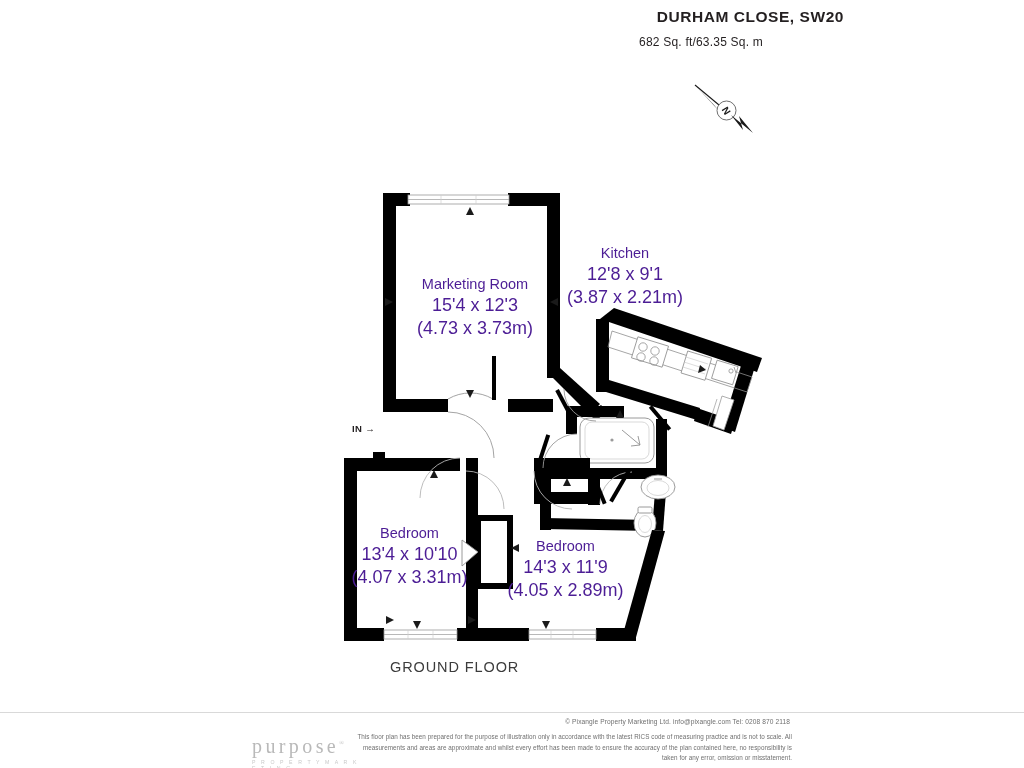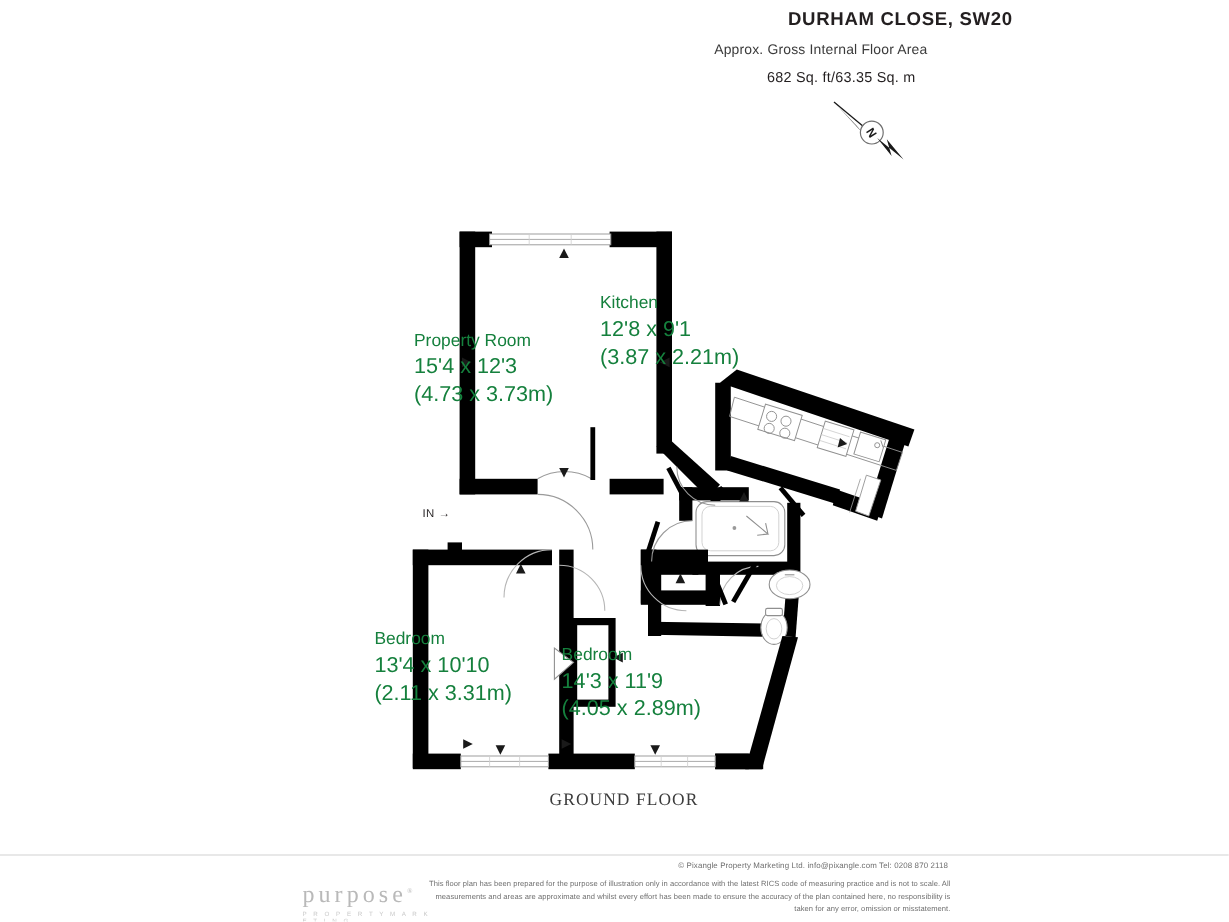--- a/index.html
+++ b/index.html
@@ -66,52 +66,52 @@
     left: 0;
     top: 0;
     width: 1024px;
     height: 768px;
     pointer-events: none;
   }
 
   
   .room-label {
     position: absolute;
+    text-align: center;
     line-height: 1.28;
-    color: #15803d;
+    color: #4c1d95;
     white-space: nowrap;
   }
   .room-label .rname { font-size: 14.5px; }
   .room-label .rdim  { font-size: 18px; }
 
   .lbl-reception { left: 345px; top: 275px; width: 260px; }
   .lbl-kitchen   { left: 500px; top: 244px; width: 250px; }
   .lbl-bed1      { left: 312px; top: 524px; width: 195px; }
   .lbl-bed2      { left: 468px; top: 537px; width: 195px; }
 
   .in-marker {
     position: absolute;
     left: 352px;
     top: 423px;
     font-size: 9.5px;
-    font-weight: normal;
+    font-weight: bold;
     letter-spacing: 0.4px;
     color: #231f20;
   }
 
   .floor-caption {
     position: absolute;
     left: 390px;
     top: 659px;
     width: 260px;
-    text-align: center;
+    text-align: left;
     font-size: 14.5px;
     letter-spacing: 0.9px;
     color: #3c3c3c;
-    font-family: Liberation Serif, serif;
   }
 
   
   .footer {
     position: absolute;
     left: 0;
     top: 712px;
     width: 1024px;
     height: 56px;
   }
@@ -168,21 +168,20 @@
     margin-top: 3px;
   }
 </style>
 </head>
 <body>
 
 <div class="page">
 
   <div class="header">
     <h1 class="title">DURHAM CLOSE, SW20</h1>
-    <div class="subtitle">Approx. Gross Internal Floor Area</div>
     <div class="area">682 Sq. ft/63.35 Sq. m</div>
   </div>
 
   <div class="compass">
     <svg width="72" height="54" viewBox="0 0 72 54">
       <path d="M2,2 L32,27" stroke="#1a1a1a" stroke-width="1.1" fill="none"></path>
       <path d="M2,2 L27,29 L21,22 Z" fill="#1a1a1a"></path>
       <circle cx="33.5" cy="27.5" r="9.5" fill="#ffffff" stroke="#6f6f6f" stroke-width="1"></circle>
       <text x="33.5" y="28" font-family="Liberation Sans, sans-serif" font-size="10" font-weight="bold" fill="#1a1a1a" text-anchor="middle" dominant-baseline="middle" transform="rotate(-122 33.5 27.5)">N</text>
       <path d="M38,32 L60,50 L46,33 L50,47 Z" fill="#1a1a1a"></path>
@@ -380,35 +379,35 @@
       <polygon points="434,470 438,478 430,478"></polygon>
       <polygon points="468,616 476,620 468,624"></polygon>
       <polygon points="519,544 511,548 519,552"></polygon>
       <polygon points="546,629 550,621 542,621"></polygon>
       <polygon points="620,410 624,418 616,418"></polygon>
       <polygon points="567,478 571,486 563,486"></polygon>
     </g>
   </svg>
 
   <div class="room-label lbl-reception">
-    <div class="rname">Property Room</div>
+    <div class="rname">Marketing Room</div>
     <div class="rdim">15'4 x 12'3</div>
     <div class="rdim">(4.73 x 3.73m)</div>
   </div>
 
   <div class="room-label lbl-kitchen">
     <div class="rname">Kitchen</div>
     <div class="rdim">12'8 x 9'1</div>
     <div class="rdim">(3.87 x 2.21m)</div>
   </div>
 
   <div class="room-label lbl-bed1">
     <div class="rname">Bedroom</div>
     <div class="rdim">13'4 x 10'10</div>
-    <div class="rdim">(2.11 x 3.31m)</div>
+    <div class="rdim">(4.07 x 3.31m)</div>
   </div>
 
   <div class="room-label lbl-bed2">
     <div class="rname">Bedroom</div>
     <div class="rdim">14'3 x 11'9</div>
     <div class="rdim">(4.05 x 2.89m)</div>
   </div>
 
   <div class="in-marker">
     <span>IN</span>

